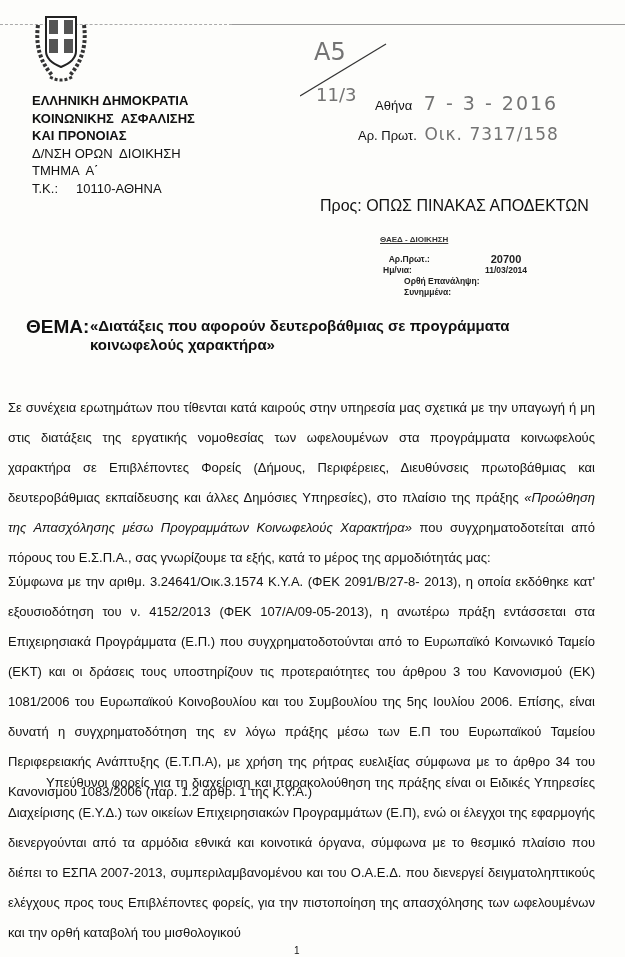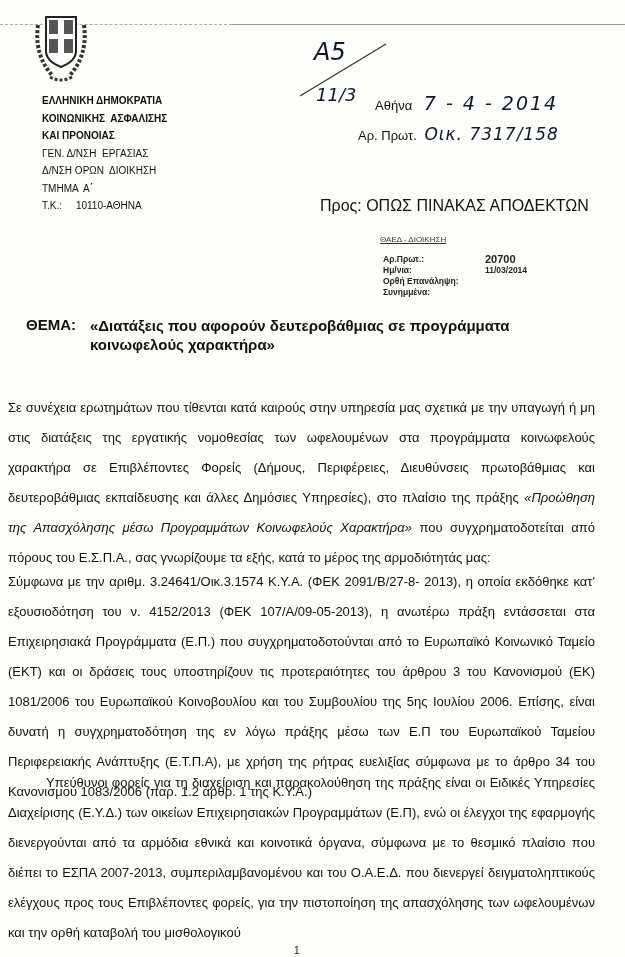--- a/index.html
+++ b/index.html
@@ -5,38 +5,38 @@
   html, body { margin: 0; padding: 0; }
   body {
     width: 625px; height: 957px; overflow: hidden; position: relative;
     background: #fdfdfb; color: #111;
     font-family: "Liberation Sans", "DejaVu Sans", sans-serif;
   }
   .abs { position: absolute; }
   .scanline { position: absolute; left: 0; top: 24px; width: 232px; border-top: 1px dashed #aaa; }
   .scanline2 { position: absolute; left: 232px; top: 24px; width: 393px; border-top: 1px solid #999; }
   .emblem { left: 32px; top: 5px; width: 58px; height: 78px; }
-  .ministry { left: 42px; top: 92px; font-size: 10px; line-height: 17.5px; }
+  .ministry { left: 32px; top: 92px; font-size: 13px; line-height: 17.5px; }
   .ministry .b { font-weight: bold; }
-  .hand { font-family: "DejaVu Sans", sans-serif; font-style: italic; color: #0f172a; }
+  .hand { font-family: "DejaVu Sans", sans-serif; color: #737373; }
   .as-mark { left: 314px; top: 38px; font-size: 24px; }
   .slash { left: 300px; top: 40px; width: 90px; height: 60px; }
   .frac { left: 316px; top: 84px; font-size: 18px; }
   .place { left: 375px; top: 92px; font-size: 13px; }
   .place .hand { font-size: 19px; margin-left: 8px; letter-spacing: 2px; }
   .protocol { left: 358px; top: 124px; font-size: 13px; }
   .protocol .hand { font-size: 17px; margin-left: 4px; letter-spacing: 1px; }
   .to-line { left: 320px; top: 197px; font-size: 16px; }
-  .stamp { left: 380px; top: 235px; font-size: 8px; font-weight: normal; text-decoration: underline; color: #333; }
+  .stamp { left: 380px; top: 235px; font-size: 8px; font-weight: bold; text-decoration: underline; color: #333; }
   .reg { left: 383px; top: 254px; font-size: 8.5px; color: #222; }
-  .reg .row { display: flex; height: 11px; line-height: 11px; }
+  .reg .row { display: flex; height: 11px; line-height: 11px; justify-content: center; }
   .reg .k { width: 102px; font-weight: bold; }
   .reg .v { font-weight: bold; }
   .reg .v.big { font-size: 11px; }
-  .subject-label { left: 26px; top: 316px; font-size: 15px; font-weight: bold; }
+  .subject-label { left: 26px; top: 316px; font-size: 19px; font-weight: bold; }
   .subject-text { left: 90px; top: 316px; width: 490px; font-size: 15px; font-weight: bold; line-height: 19px; }
   .body-text { left: 8px; width: 587px; font-size: 13px; line-height: 30px; text-align: justify; }
   .body-text p { margin: 0; }
   .p1 { top: 393px; }
   .p2 { top: 567px; }
   .p3 { top: 768px; text-indent: 38px; }
   .page-num { left: 294px; top: 945px; font-size: 10px; }
   em { font-style: italic; }
 </style>
 </head>
@@ -52,35 +52,34 @@
   <rect x="32" y="15" width="9" height="14" fill="#555"></rect>
   <rect x="17" y="34" width="9" height="14" fill="#555"></rect>
   <rect x="32" y="34" width="9" height="14" fill="#555"></rect>
   <path d="M18 72 Q29 78 40 72" fill="none" stroke="#333" stroke-width="3" stroke-dasharray="3 2"></path>
 </svg>
 
 <div class="abs ministry">
   <div class="b">ΕΛΛΗΝΙΚΗ ΔΗΜΟΚΡΑΤΙΑ</div>
   <div class="b" style="white-space:pre">ΚΟΙΝΩΝΙΚΗΣ  ΑΣΦΑΛΙΣΗΣ</div>
   <div class="b">ΚΑΙ ΠΡΟΝΟΙΑΣ</div>
-  <div style="white-space:pre">ΓΕΝ. Δ/ΝΣΗ  ΕΡΓΑΣΙΑΣ</div>
   <div style="white-space:pre">Δ/ΝΣΗ ΟΡΩΝ  ΔΙΟΙΚΗΣΗ</div>
   <div style="white-space:pre">ΤΜΗΜΑ  Α΄</div>
   <div style="white-space:pre">Τ.Κ.:     10110-ΑΘΗΝΑ</div>
 </div>
 
 <div class="abs hand as-mark">Α5</div>
 <svg class="abs slash" viewBox="0 0 90 60">
   <line x1="0" y1="56" x2="86" y2="4" stroke="#333" stroke-width="1.2"></line>
 </svg>
 <div class="abs hand frac">11/3</div>
 
 <div class="abs place">
   <span>Αθήνα</span>
-  <span class="hand">7 - 4 - 2014</span>
+  <span class="hand">7 - 3 - 2016</span>
 </div>
 <div class="abs protocol">
   <span>Αρ. Πρωτ.</span>
   <span class="hand">Οικ.  7317/158</span>
 </div>
 
 <div class="abs to-line">Προς: ΟΠΩΣ ΠΙΝΑΚΑΣ ΑΠΟΔΕΚΤΩΝ</div>
 
 <div class="abs stamp">ΘΑΕΔ - ΔΙΟΙΚΗΣΗ</div>
 <div class="abs reg">

